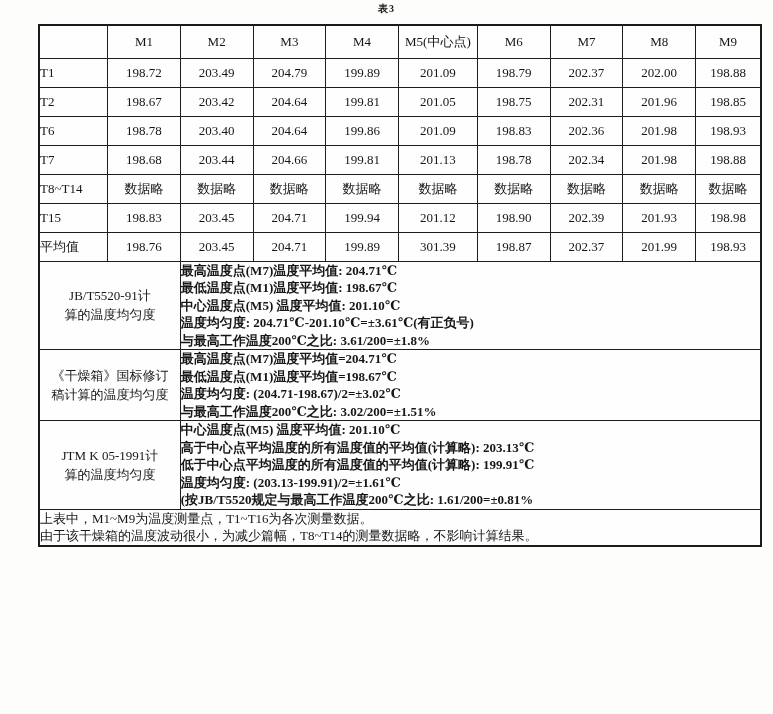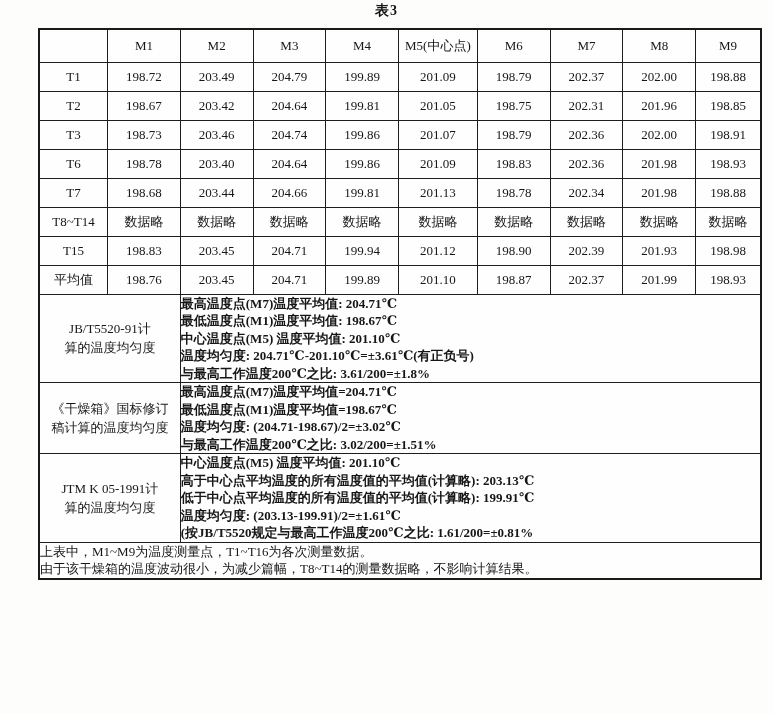--- a/index.html
+++ b/index.html
@@ -7,21 +7,21 @@
   body {
     width: 773px; height: 714px;
     background: #fdfdfc;
     font-family: "Liberation Serif", "DejaVu Serif", serif;
     color: #161616;
   }
   .page { position: relative; width: 773px; height: 714px; overflow: hidden; }
   .doc-title {
     text-align: center;
     font-weight: bold;
-    font-size: 14px;
+    font-size: 10px;
     padding-top: 2px;
     letter-spacing: 1px;
   }
   table.main {
     border-collapse: collapse;
     table-layout: fixed;
     margin: 8px 0 0 38px;
     width: 724px;
     background: #fefefe;
     border: 2px solid #1a1a1a;
@@ -32,21 +32,21 @@
     padding: 0;
   }
   th.col-header {
     height: 33px;
     font-weight: normal;
     text-align: center;
     font-size: 12.5px;
   }
   td.row-label {
     height: 29px;
-    text-align: center;
+    text-align: left;
     font-size: 12.5px;
   }
   td.cell {
     height: 29px;
     text-align: center;
     font-size: 13px;
   }
   td.calc-label {
     text-align: center;
     vertical-align: middle;
@@ -121,32 +121,20 @@
           <td class="cell">203.42</td>
           <td class="cell">204.64</td>
           <td class="cell">199.81</td>
           <td class="cell">201.05</td>
           <td class="cell">198.75</td>
           <td class="cell">202.31</td>
           <td class="cell">201.96</td>
           <td class="cell">198.85</td>
         </tr>
         <tr>
-          <td class="row-label">T3</td>
-          <td class="cell">198.73</td>
-          <td class="cell">203.46</td>
-          <td class="cell">204.74</td>
-          <td class="cell">199.86</td>
-          <td class="cell">201.07</td>
-          <td class="cell">198.79</td>
-          <td class="cell">202.36</td>
-          <td class="cell">202.00</td>
-          <td class="cell">198.91</td>
-        </tr>
-        <tr>
           <td class="row-label">T6</td>
           <td class="cell">198.78</td>
           <td class="cell">203.40</td>
           <td class="cell">204.64</td>
           <td class="cell">199.86</td>
           <td class="cell">201.09</td>
           <td class="cell">198.83</td>
           <td class="cell">202.36</td>
           <td class="cell">201.98</td>
           <td class="cell">198.93</td>
@@ -186,21 +174,21 @@
           <td class="cell">202.39</td>
           <td class="cell">201.93</td>
           <td class="cell">198.98</td>
         </tr>
         <tr>
           <td class="row-label">平均值</td>
           <td class="cell">198.76</td>
           <td class="cell">203.45</td>
           <td class="cell">204.71</td>
           <td class="cell">199.89</td>
-          <td class="cell">201.10</td>
+          <td class="cell">301.39</td>
           <td class="cell">198.87</td>
           <td class="cell">202.37</td>
           <td class="cell">201.99</td>
           <td class="cell">198.93</td>
         </tr>
       </tbody>
     <tbody id="calc-rows">
         <tr>
           <td colspan="2" class="calc-label">
             <div>JB/T5520-91计</div>

